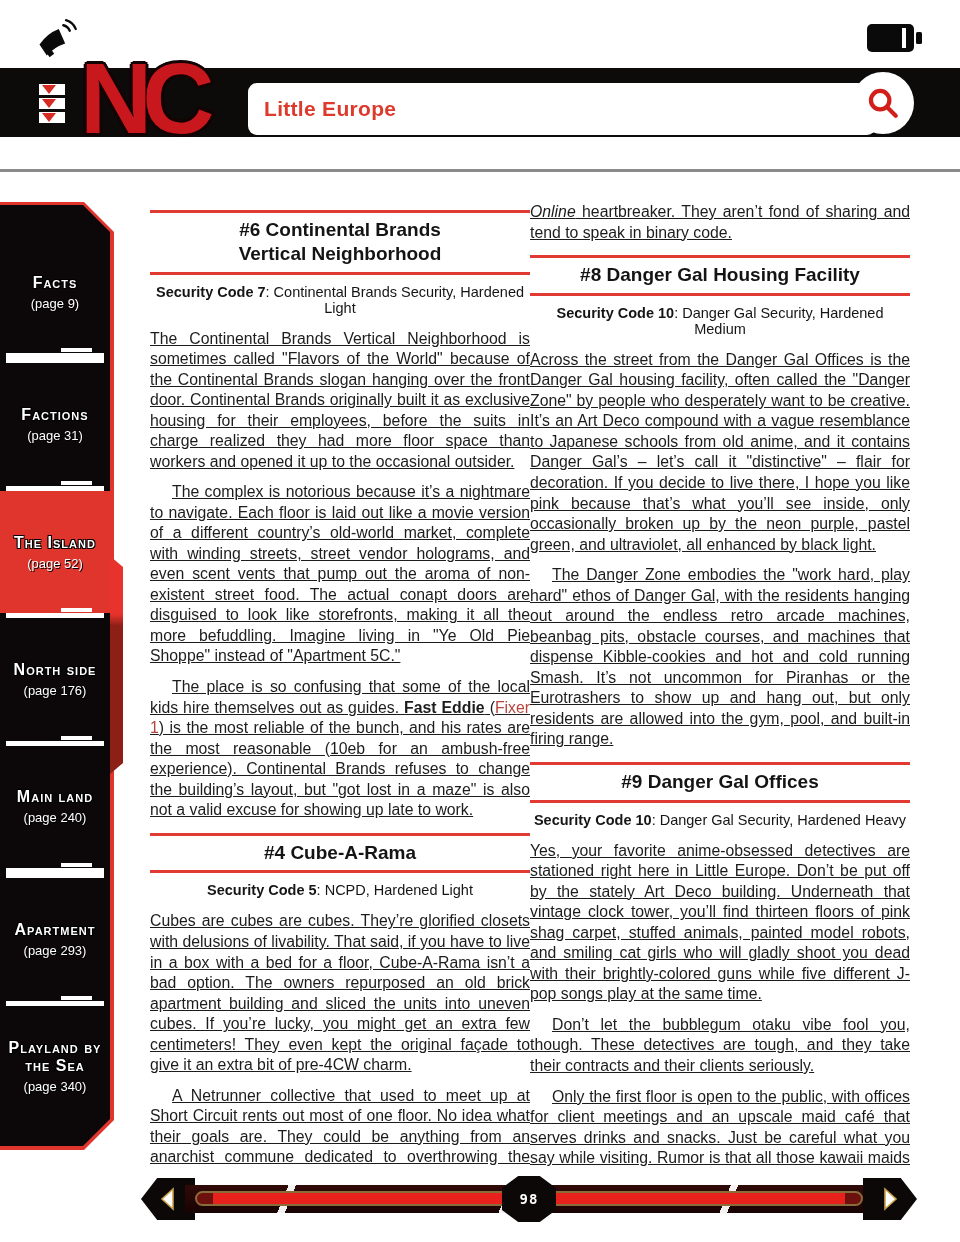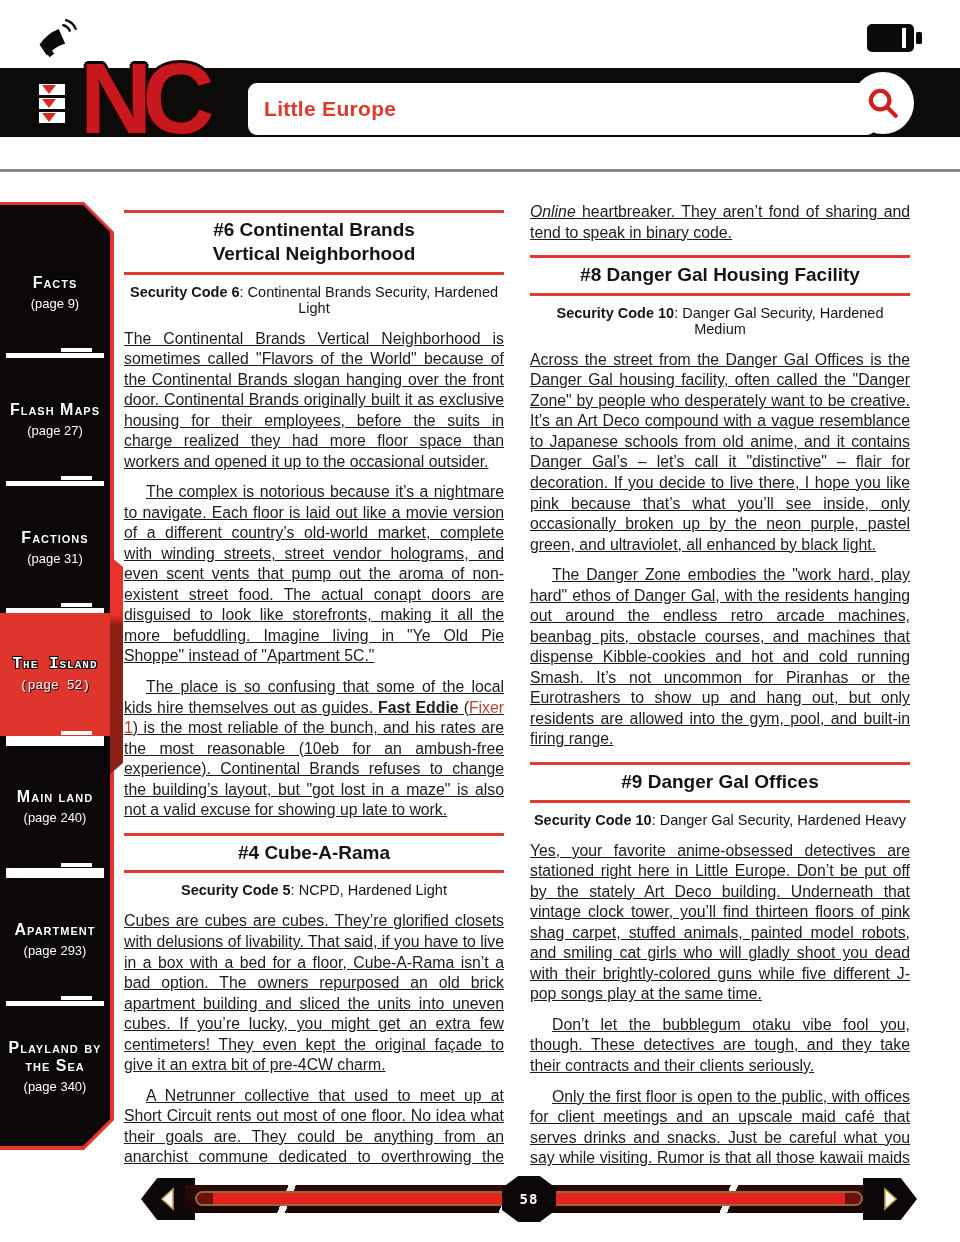--- a/index.html
+++ b/index.html
@@ -26,33 +26,33 @@
   .search-btn{position:absolute;left:852px;top:72px;width:62px;height:62px;border:none;border-radius:50%;background:#fff;display:flex;align-items:center;justify-content:center;cursor:pointer;}
   .rule{position:absolute;left:0;top:169px;width:960px;height:3px;background:#8a8a8a;}
 
   
   .side-wrap{position:absolute;left:0;top:202px;width:114px;height:948px;background:var(--red);
     clip-path:polygon(0 0,calc(100% - 30px) 0,100% 30px,100% calc(100% - 30px),calc(100% - 30px) 100%,0 100%);}
   .side-inner{position:absolute;left:0;top:3px;right:4px;bottom:4px;background:var(--dark);
     clip-path:polygon(0 0,calc(100% - 27px) 0,100% 27px,100% calc(100% - 27px),calc(100% - 27px) 100%,0 100%);
     display:flex;flex-direction:column;justify-content:space-between;padding:26px 0 18px;}
   .nav-item{flex:1;display:flex;flex-direction:column;align-items:center;justify-content:center;text-align:center;cursor:pointer;padding:4px 2px;}
-  .nav-item.active{background:var(--red);font-family:Liberation Mono, monospace;}
+  .nav-item.active{background:var(--red);}
   .nav-label{color:#fff;font-weight:bold;font-size:16px;line-height:1.12;letter-spacing:1px;font-variant:small-caps;
     text-shadow:1px 1px 0 #000,-1px 1px 0 #000,1px -1px 0 #000,-1px -1px 0 #000;}
   .nav-page{color:#fff;font-size:13px;margin-top:4px;text-shadow:1px 1px 0 #000;}
   .nav-divider{height:5px;background:#fff;margin:0 6px;position:relative;}
   .nav-divider::after{content:"";position:absolute;top:-5px;right:12%;width:32%;height:4px;background:#fff;}
   .active-extrude{position:absolute;left:110px;top:556px;width:13px;height:218px;
     background:linear-gradient(#e8332c 0 58px,#8c1f16 70px 100%);
     clip-path:polygon(0 0,100% 5%,100% 95%,0 100%);}
 
   
   .col{position:absolute;top:198px;width:380px;height:968px;overflow:hidden;}
-  .col1{left:124px;}
+  .col1{left:150px;}
   .col2{left:530px;}
   .sec-head{font-weight:bold;font-size:19px;text-align:center;line-height:1.25;padding:5px 0 6px;
     border-top:3px solid #e03a33;border-bottom:3px solid #e03a33;margin:4px 0 9px;white-space:pre-line;color:#141414;}
   .sec-code{text-align:center;font-size:14.5px;margin:9px 0 13px;color:#151515;}
   .sec-code b{font-weight:bold;}
   .body-p{margin:4px 0 10px;text-align:justify;font-size:15.8px;line-height:1.3;color:var(--body);text-decoration:underline;}
   .indent{text-indent:22px;}
   .sec{margin-top:12px;}
 
   
@@ -112,35 +112,35 @@
   </button>
   <div class="rule"></div>
 
   <div class="side-wrap">
     <div class="side-inner">
       <div class="nav-item">
         <div class="nav-label">Facts</div>
         <div class="nav-page">(page 9)</div>
       </div>
       <div class="nav-divider"></div>
-      <div class="nav-item">
-        <div class="nav-label">Flash Maps</div>
-        <div class="nav-page">(page 27)</div>
-      </div>
       <div class="nav-divider"></div>
       <div class="nav-item">
         <div class="nav-label">Factions</div>
         <div class="nav-page">(page 31)</div>
       </div>
       <div class="nav-divider"></div>
       <div class="nav-item active">
         <div class="nav-label">The Island</div>
         <div class="nav-page">(page 52)</div>
       </div>
       <div class="nav-divider"></div>
+      <div class="nav-item">
+        <div class="nav-label">North side</div>
+        <div class="nav-page">(page 176)</div>
+      </div>
       <div class="nav-divider"></div>
       <div class="nav-item">
         <div class="nav-label">Main land</div>
         <div class="nav-page">(page 240)</div>
       </div>
       <div class="nav-divider"></div>
       <div class="nav-divider"></div>
       <div class="nav-item">
         <div class="nav-label">Apartment</div>
         <div class="nav-page">(page 293)</div>
@@ -151,21 +151,21 @@
         <div class="nav-page">(page 340)</div>
       </div>
     </div>
   </div>
   <div class="active-extrude"></div>
 
   <div class="col col1">
     <div class="sec">
       <h2 class="sec-head">#6 Continental Brands
 Vertical Neighborhood</h2>
-      <div class="sec-code"><b>Security Code 6</b><span>: Continental Brands Security, Hardened Light</span></div>
+      <div class="sec-code"><b>Security Code 7</b><span>: Continental Brands Security, Hardened Light</span></div>
       <p class="body-p"><span>The Continental Brands Vertical Neighborhood is sometimes called "Flavors of the World" because of the Continental Brands slogan hanging over the front door. Continental Brands originally built it as exclusive housing for their employees, before the suits in charge realized they had more floor space than workers and opened it up to the occasional outsider.</span></p>
       <p class="body-p indent"><span>The complex is notorious because it’s a nightmare to navigate. Each floor is laid out like a movie version of a different country’s old-world market, complete with winding streets, street vendor holograms, and even scent vents that pump out the aroma of non-existent street food. The actual conapt doors are disguised to look like storefronts, making it all the more befuddling. Imagine living in "Ye Old Pie Shoppe" instead of "Apartment 5C."</span></p>
       <p class="body-p indent"><span>The place is so confusing that some of the local kids hire themselves out as guides. </span><span style="font-weight: bold;">Fast Eddie</span><span> (</span><span style="color: rgb(181, 68, 60);">Fixer 1</span><span>) is the most reliable of the bunch, and his rates are the most reasonable (10eb for an ambush-free experience). Continental Brands refuses to change the building’s layout, but "got lost in a maze" is also not a valid excuse for showing up late to work.</span></p>
     </div>
     <div class="sec">
       <h2 class="sec-head">#4 Cube-A-Rama</h2>
       <div class="sec-code"><b>Security Code 5</b><span>: NCPD, Hardened Light</span></div>
       <p class="body-p"><span>Cubes are cubes are cubes. They’re glorified closets with delusions of livability. That said, if you have to live in a box with a bed for a floor, Cube-A-Rama isn’t a bad option. The owners repurposed an old brick apartment building and sliced the units into uneven cubes. If you’re lucky, you might get an extra few centimeters! They even kept the original façade to give it an extra bit of pre-4CW charm.</span></p>
       <p class="body-p indent"><span>A Netrunner collective that used to meet up at Short Circuit rents out most of one floor. No idea what their goals are. They could be anything from an anarchist commune dedicated to overthrowing the government to an indie game studio hoping to release the next </span></p>
     </div>
@@ -191,21 +191,21 @@
   <div class="pager">
     <button class="pg-btn left">
       <svg width="22" height="26" viewBox="0 0 22 26">
         <polygon points="16,3 5,13 16,23" fill="#ffffff" stroke="#c9a04a" stroke-width="1.6"></polygon>
       </svg>
     </button>
     <div class="pg-bar">
       <div class="pg-stripe"></div>
     </div>
     <div class="pg-badge">
-      <span>58</span>
+      <span>98</span>
     </div>
     <button class="pg-btn right">
       <svg width="22" height="26" viewBox="0 0 22 26">
         <polygon points="6,3 17,13 6,23" fill="#ffffff" stroke="#c9a04a" stroke-width="1.6"></polygon>
       </svg>
     </button>
   </div>
 
 </div>
 

